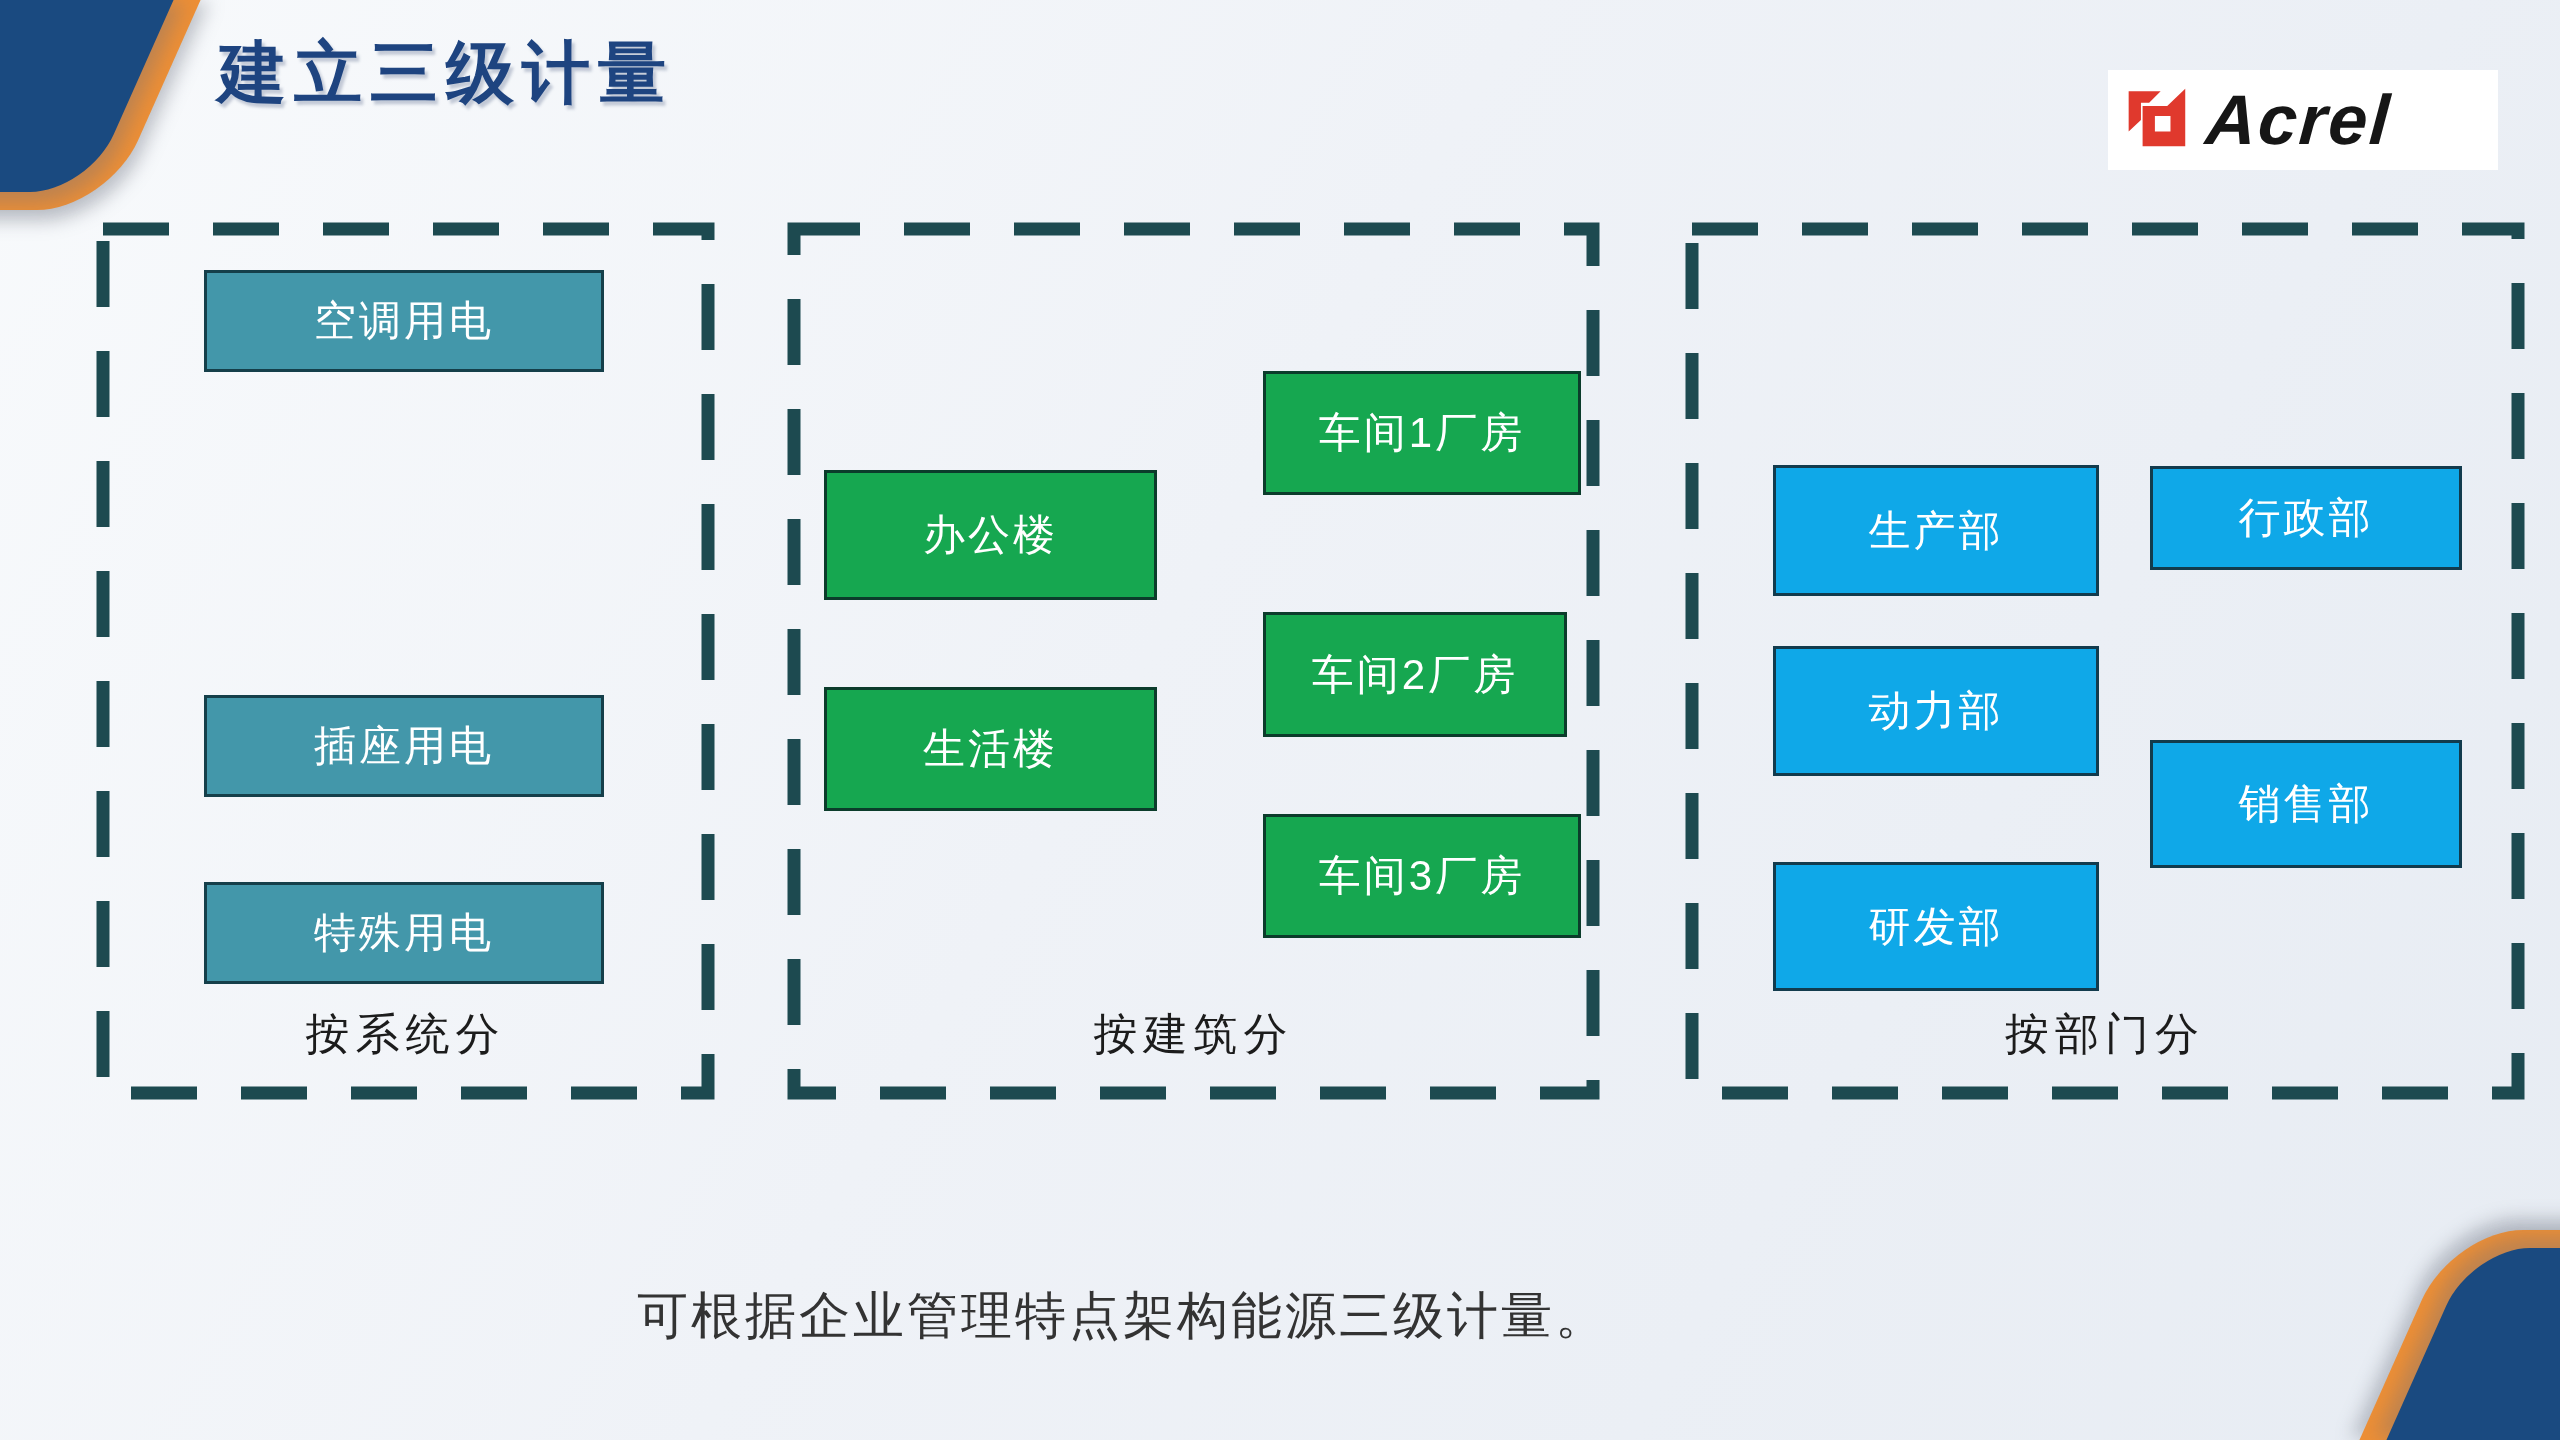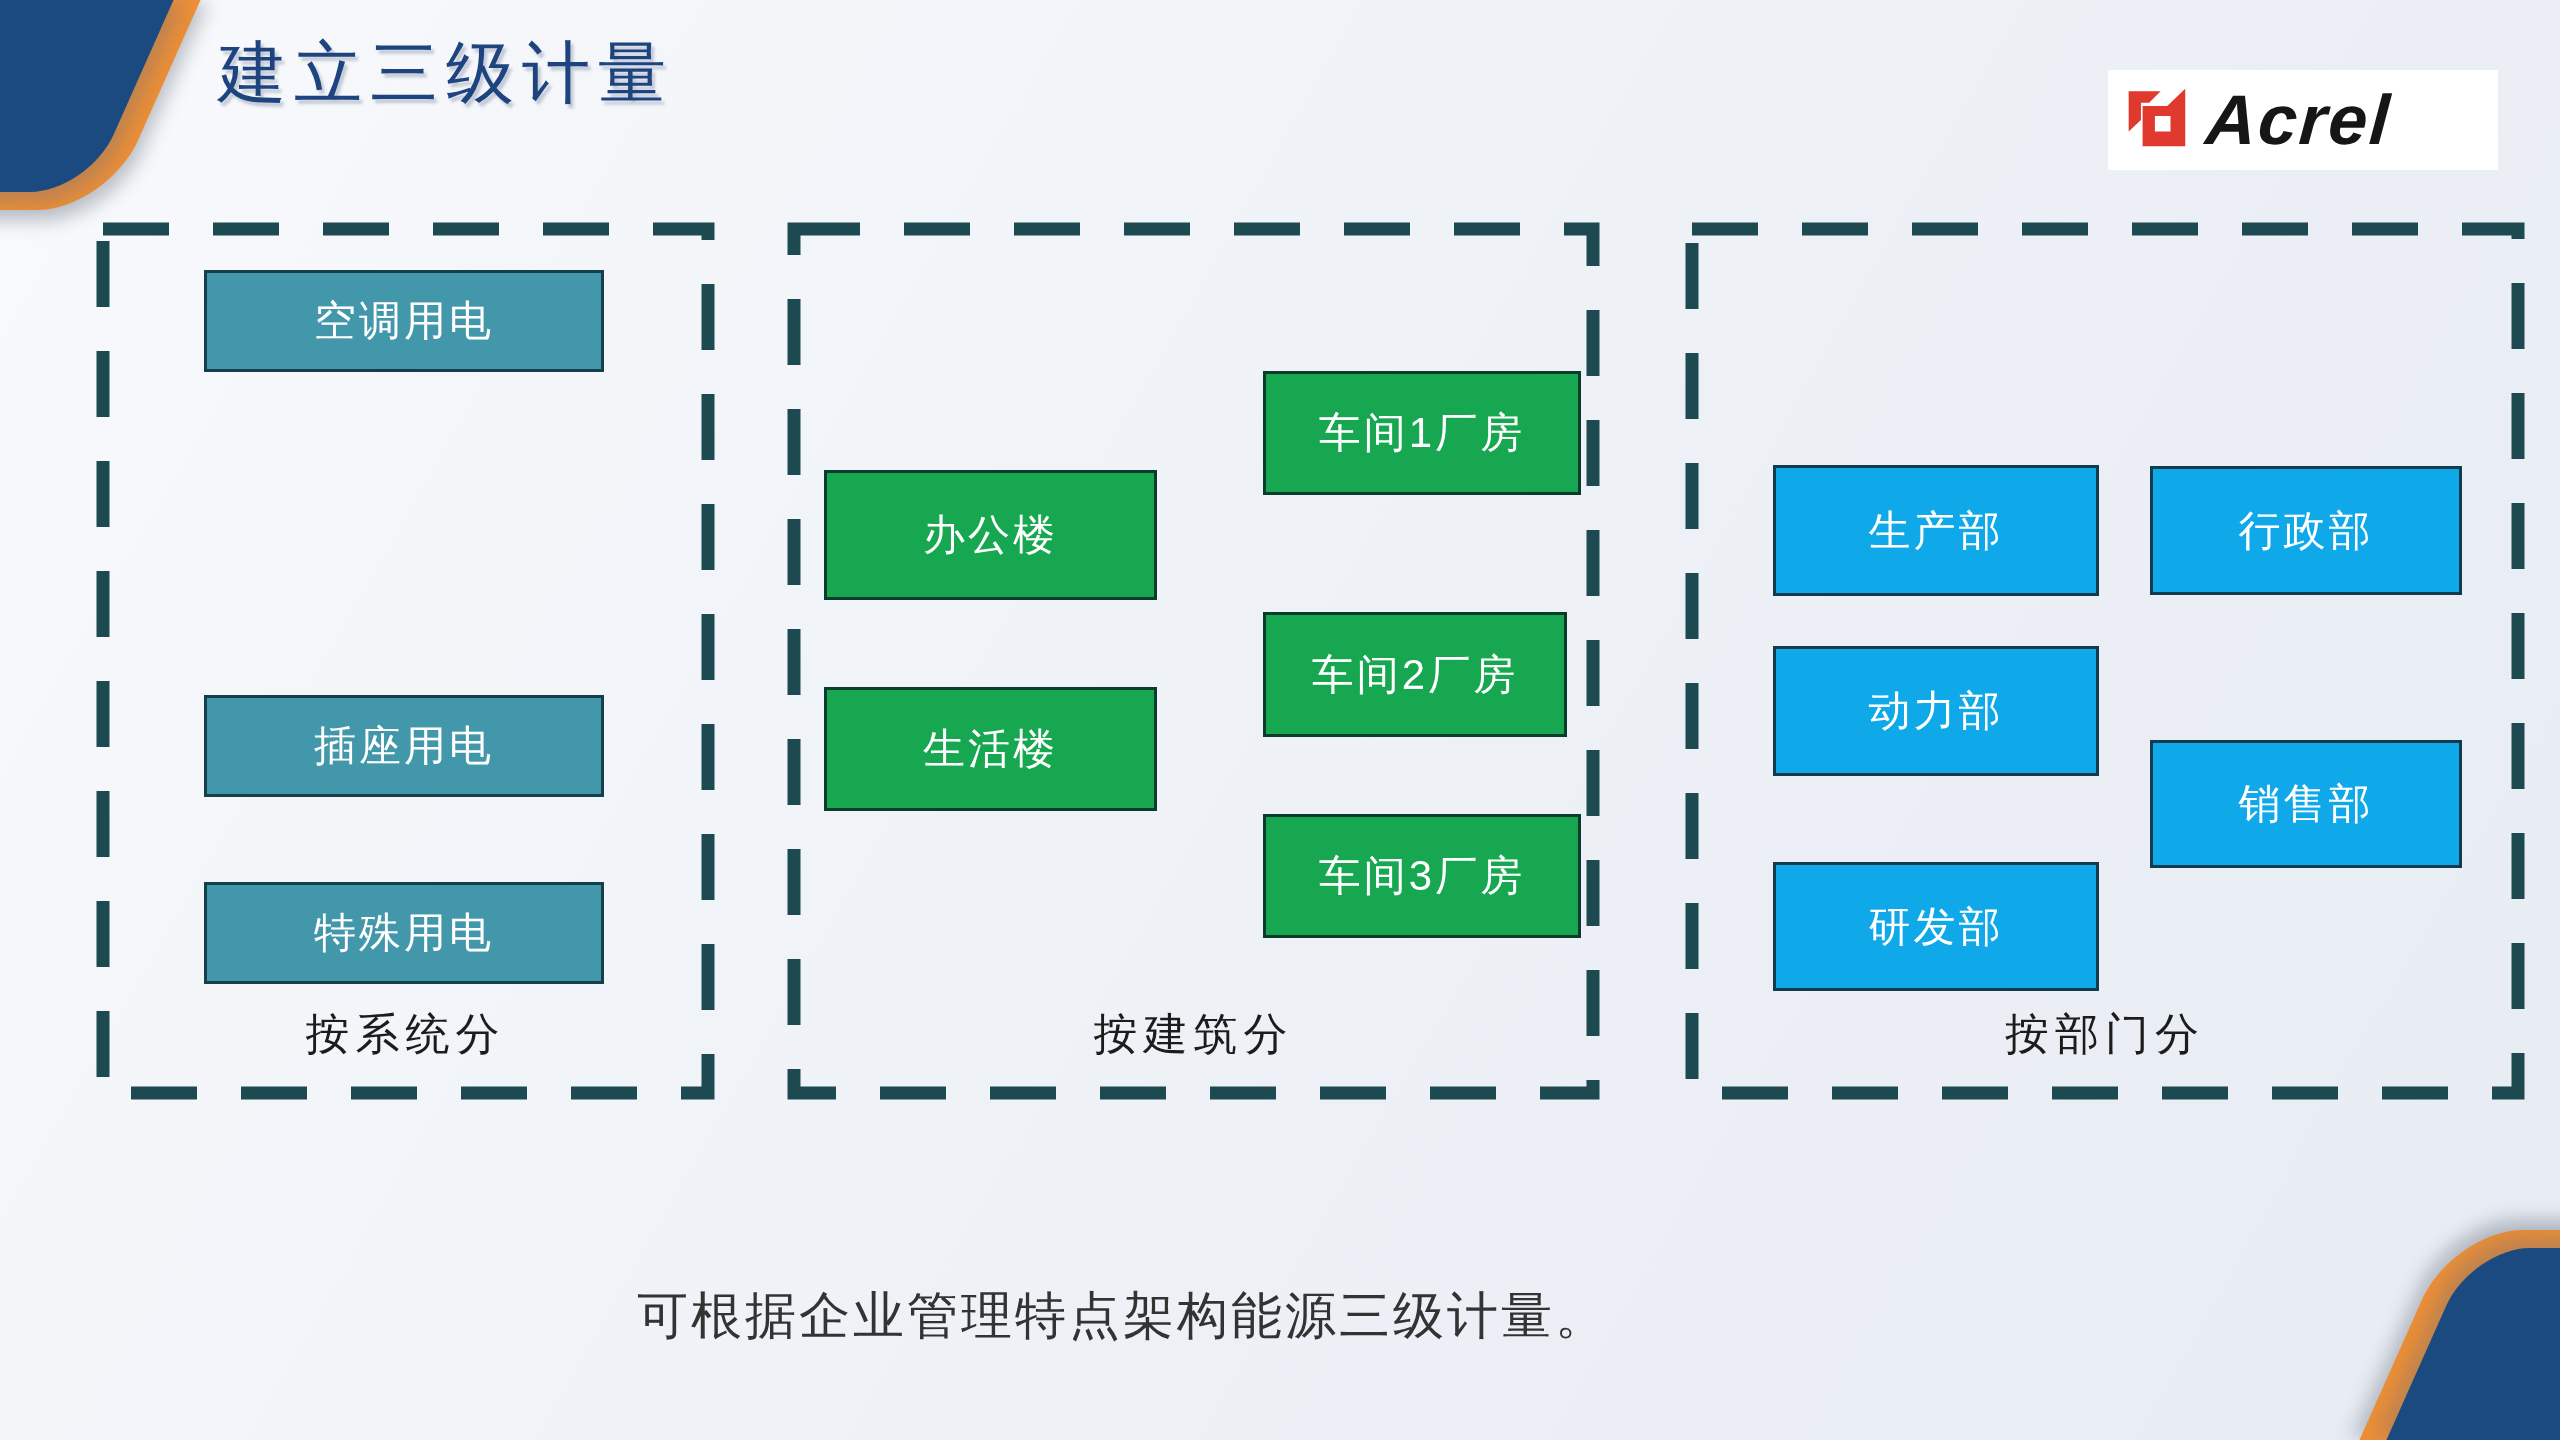--- a/index.html
+++ b/index.html
@@ -14,21 +14,21 @@
   .corner .orange{position:absolute;left:-25px;top:-10px;width:230px;height:220px;
         background:#ee8f35;border-radius:0 0 70px 0;
         transform:skewX(-24deg);transform-origin:top left;
         box-shadow:10px 12px 16px rgba(110,115,130,.38);}
   .corner .navy{position:absolute;left:-57px;top:-10px;width:235px;height:202px;
         background:#1a4a80;border-radius:0 0 58px 0;
         transform:skewX(-24deg);transform-origin:top left;
         box-shadow:12px 12px 18px rgba(100,110,130,.35);}
 
   .title{position:absolute;left:218px;top:28px;margin:0;
-        font-size:68px;font-weight:normal;letter-spacing:8px;color:#1e4480;
+        font-size:68px;font-weight:bold;letter-spacing:8px;color:#1e4480;
         text-shadow:3px 4px 3px rgba(60,80,120,.28);}
 
   .logo{position:absolute;left:2108px;top:70px;width:390px;height:100px;
         background:#ffffff;display:flex;align-items:center;padding-left:10px;
         box-sizing:border-box;}
   .logo .mark{width:82px;height:82px;flex:0 0 auto;}
   .logo .wordmark{font-size:70px;font-weight:bold;font-style:italic;color:#161616;
         letter-spacing:2px;margin-left:6px;transform:skewX(-4deg);}
 
   .group{position:absolute;}
@@ -89,21 +89,21 @@
     <div class="node green" style="left:476px;top:390px;width:304px;height:125px">车间2厂房</div>
     <div class="node green" style="left:476px;top:592px;width:318px;height:124px">车间3厂房</div>
     <div class="group-label">按建筑分</div>
   </div>
 
   <div class="group" style="left:1685px;top:222px;width:840px;height:878px">
     <svg class="dash" width="840" height="878">
       <rect x="7" y="7" width="826" height="864" fill="none" stroke="#1d4a50" stroke-width="13" stroke-dasharray="66 44"></rect>
     </svg>
     <div class="node blue" style="left:88px;top:243px;width:326px;height:131px">生产部</div>
-    <div class="node blue" style="left:465px;top:244px;width:312px;height:129px">行政部</div>
+    <div class="node blue" style="left:465px;top:244px;width:312px;height:104px">行政部</div>
     <div class="node blue" style="left:88px;top:424px;width:326px;height:130px">动力部</div>
     <div class="node blue" style="left:465px;top:518px;width:312px;height:128px">销售部</div>
     <div class="node blue" style="left:88px;top:640px;width:326px;height:129px">研发部</div>
     <div class="group-label">按部门分</div>
   </div>
 
   <div class="footnote">可根据企业管理特点架构能源三级计量。</div>
 
 </div>
 

